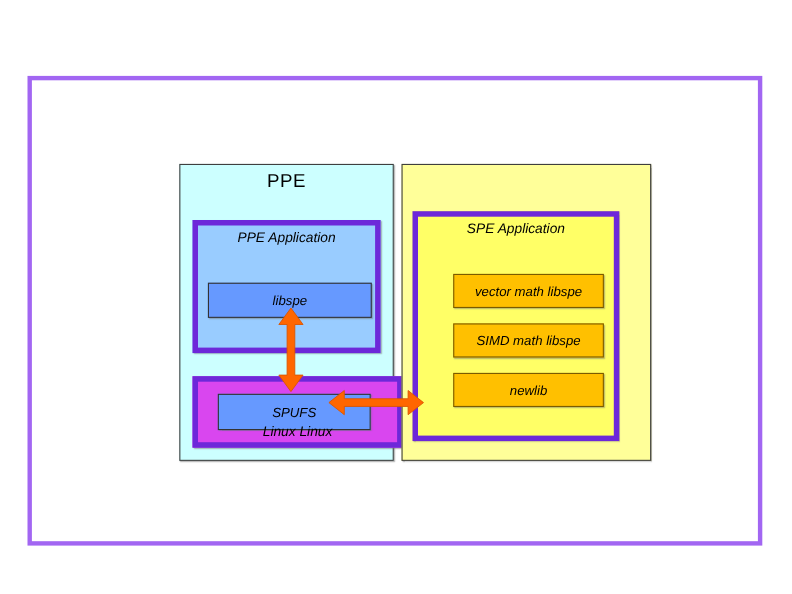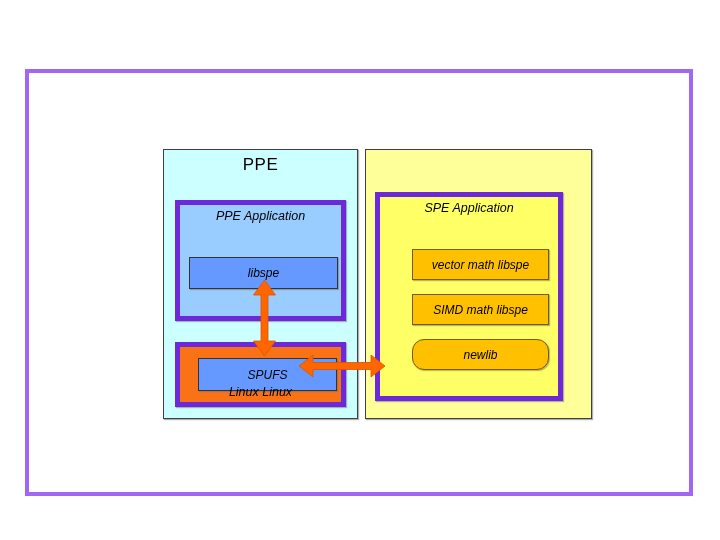--- a/index.html
+++ b/index.html
@@ -29,30 +29,30 @@
   }
   .leaf-box{
     position:absolute;border:1px solid #333333;box-sizing:border-box;
     display:flex;align-items:center;justify-content:center;font-size:12px;
     box-shadow:1px 1px 1px rgba(110,110,110,0.5);
   }
   
   .ppe-container{left:134px;top:76px;width:195px;height:270px;background:#ccffff;}
   .ppe-app{left:11px;top:50px;width:171px;height:121px;background:#99ccff;}
   .libspe{left:9px;top:52px;width:149px;height:32px;background:#6699ff;}
-  .linux-kernel{left:11px;top:192px;width:171px;height:65px;background:#f97316;}
+  .linux-kernel{left:11px;top:192px;width:191px;height:65px;background:#d946ef;}
   .spufs{left:18px;top:11px;width:139px;height:33px;background:#6699ff;}
   .kernel-label{top:auto;bottom:3px;}
   
   .spe-container{left:336px;top:76px;width:227px;height:270px;background:#ffff99;}
   .spe-app{left:9px;top:42px;width:188px;height:209px;background:#ffff66;}
   .amber{border:1px solid #7a5c00;background:#ffc000;left:32px;width:137px;height:31px;}
   .vml{top:52px;}
   .sml{top:97px;}
-  .newlib-box{top:142px;border-radius:12px;}
+  .newlib-box{top:142px;}
   
   .arrows{position:absolute;left:0;top:0;width:720px;height:540px;pointer-events:none;}
 </style>
 </head>
 <body>
 
 <div class="canvas">
   <div class="frame">
 
     <div class="container ppe-container">

